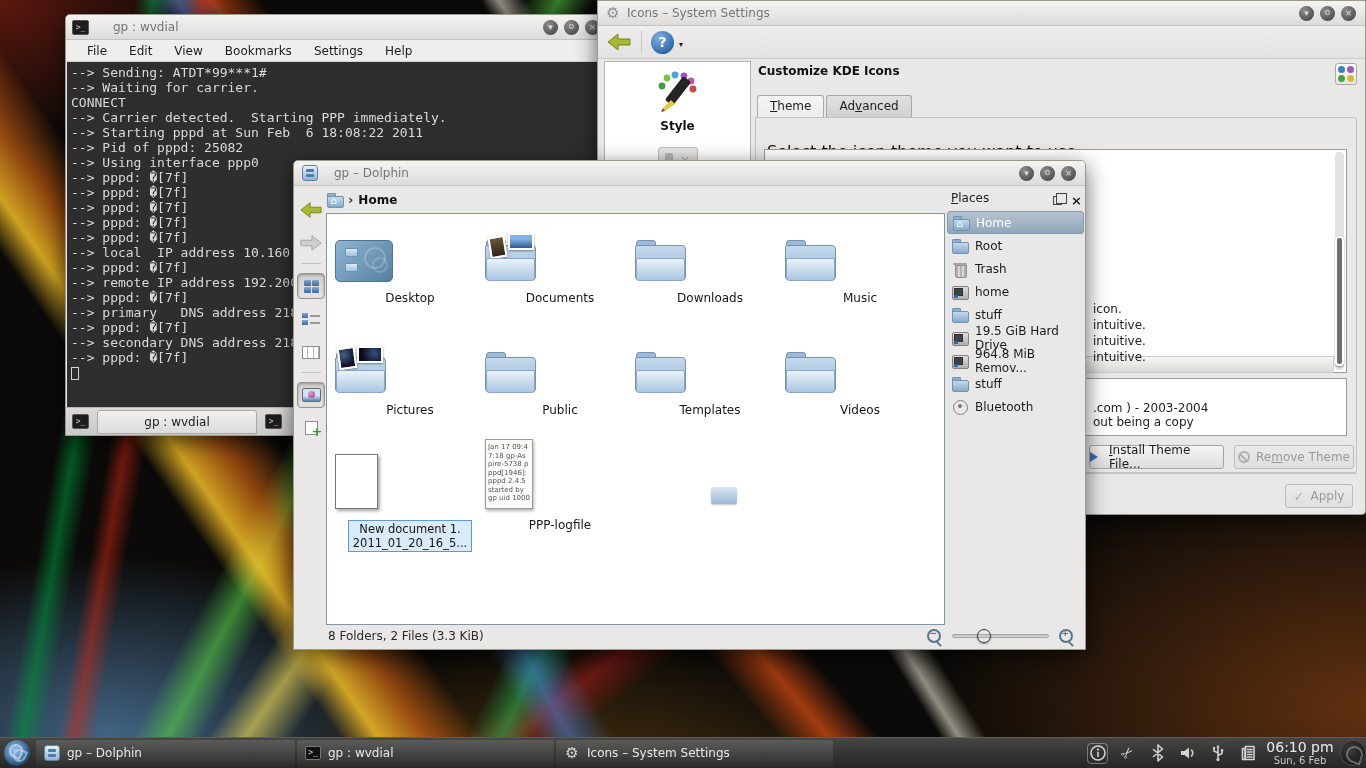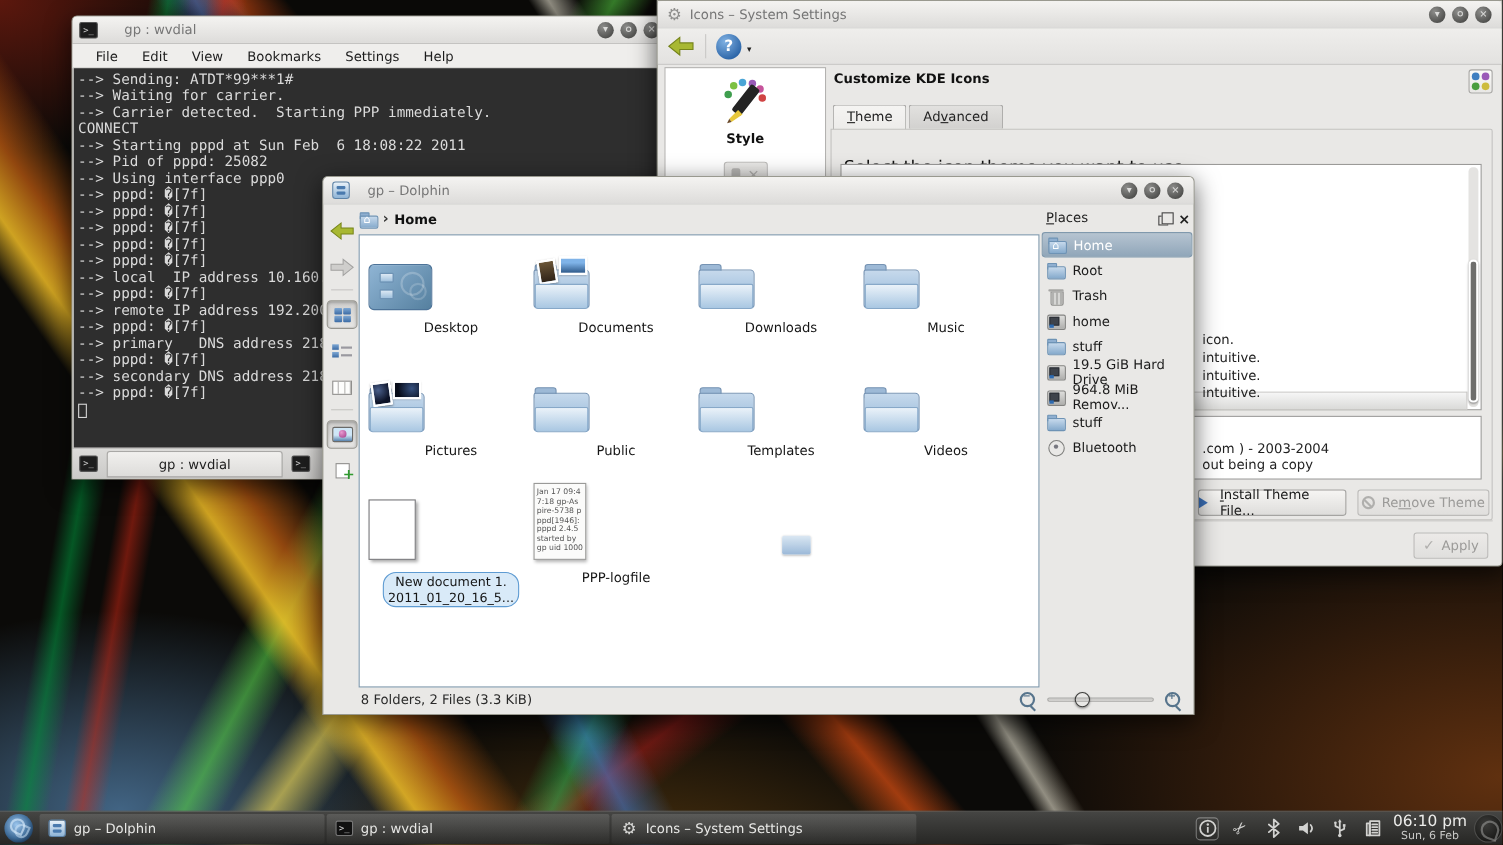--- a/index.html
+++ b/index.html
@@ -151,21 +151,21 @@
   .gi-split { width:13px; height:14px; background:#fff; border:1px solid #8f8e8c; position:relative; }
   .gi-split::after { content:"+"; position:absolute; right:-6px; bottom:-5px; color:#2f9a2f;
     font-weight:bold; font-size:13px; }
   #dolphin-view { position:absolute; left:32px; top:52px; width:619px; height:412px;
     background:#fff; border:1px solid #7d96aa; }
   #dolphin-grid { position:absolute; inset:0 0 0 8px; }
   .cell { position:absolute; width:150px; text-align:center; }
   .iconwrap { height:58px; display:flex; align-items:flex-end; }
   .cell .label { font-size:12px; color:#161616; margin-top:9px; white-space:nowrap; }
   .cell .label.selbox { display:inline-block; background:#d9eaf8; border:1px solid #5e9bd2;
-    border-radius:12px; padding:1px 4px; font-size:11.5px; line-height:14px; margin-top:11px; white-space:normal; }
+    border-radius:0; padding:1px 4px; font-size:11.5px; line-height:14px; margin-top:11px; white-space:normal; }
   
   .icon-folder { position:relative; width:52px; height:42px; }
   .icon-folder .f-tab { position:absolute; top:0; left:1px; width:20px; height:10px;
     background:#9db9d6; border:1px solid #7693b3; border-radius:3px 3px 0 0; }
   .icon-folder .f-body { position:absolute; top:5px; left:0; width:51px; height:35px;
     background:linear-gradient(#c6d9ec,#8fb4d6); border:1px solid #7693b3; border-radius:2px 4px 3px 3px; }
   .icon-folder .f-front { position:absolute; bottom:1px; left:1px; width:49px; height:23px;
     background:linear-gradient(#eaf2f9,#a9c7e2); border:1px solid #87a8c8; border-radius:2px 2px 3px 3px; }
   .thumb { position:absolute; border:2px solid #fff; box-shadow:0 1px 2px rgba(0,0,0,.4); }
   .t-doc1 { left:4px; top:-4px; width:17px; height:22px; transform:rotate(-9deg);
@@ -316,22 +316,22 @@
         <span class="menu-item">File</span>
         <span class="menu-item">Edit</span>
         <span class="menu-item">View</span>
         <span class="menu-item">Bookmarks</span>
         <span class="menu-item">Settings</span>
         <span class="menu-item">Help</span>
       </nav>
     <div id="terminal">
         <div class="term-line">--&gt; Sending: ATDT*99***1#</div>
         <div class="term-line">--&gt; Waiting for carrier.</div>
+        <div class="term-line">CONNECT</div>
         <div class="term-line">--&gt; Carrier detected.  Starting PPP immediately.</div>
-        <div class="term-line">CONNECT</div>
         <div class="term-line">--&gt; Starting pppd at Sun Feb  6 18:08:22 2011</div>
         <div class="term-line">--&gt; Pid of pppd: 25082</div>
         <div class="term-line">--&gt; Using interface ppp0</div>
         <div class="term-line">--&gt; pppd: �[7f]</div>
         <div class="term-line">--&gt; pppd: �[7f]</div>
         <div class="term-line">--&gt; pppd: �[7f]</div>
         <div class="term-line">--&gt; pppd: �[7f]</div>
         <div class="term-line">--&gt; pppd: �[7f]</div>
         <div class="term-line">--&gt; local  IP address 10.160.35.</div>
         <div class="term-line">--&gt; pppd: �[7f]</div>

